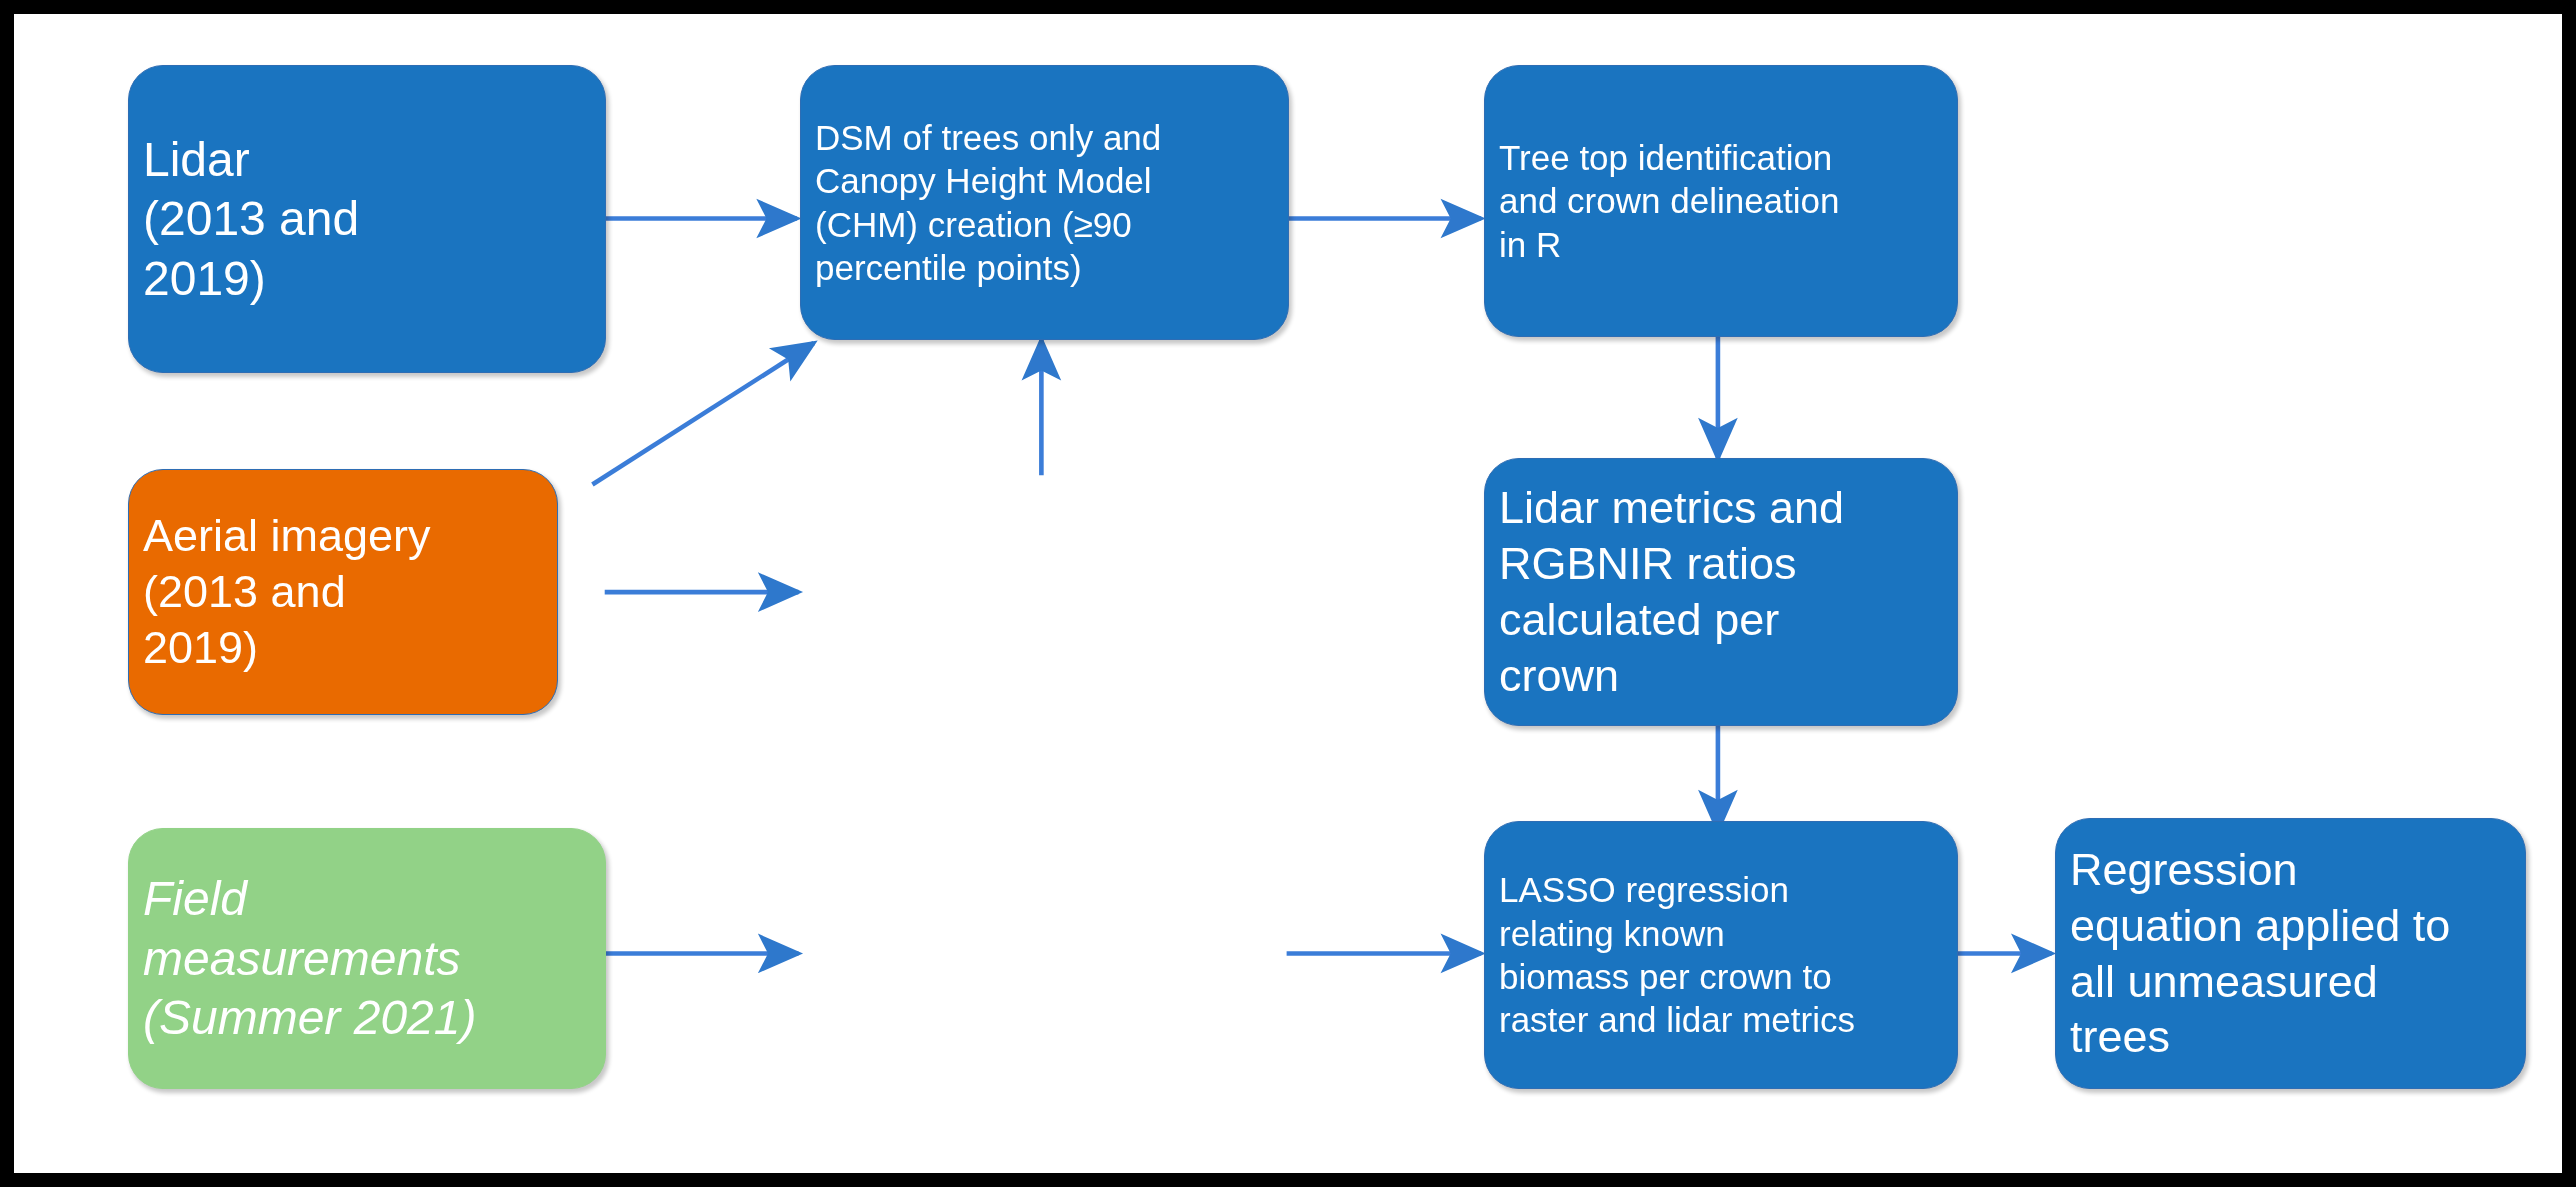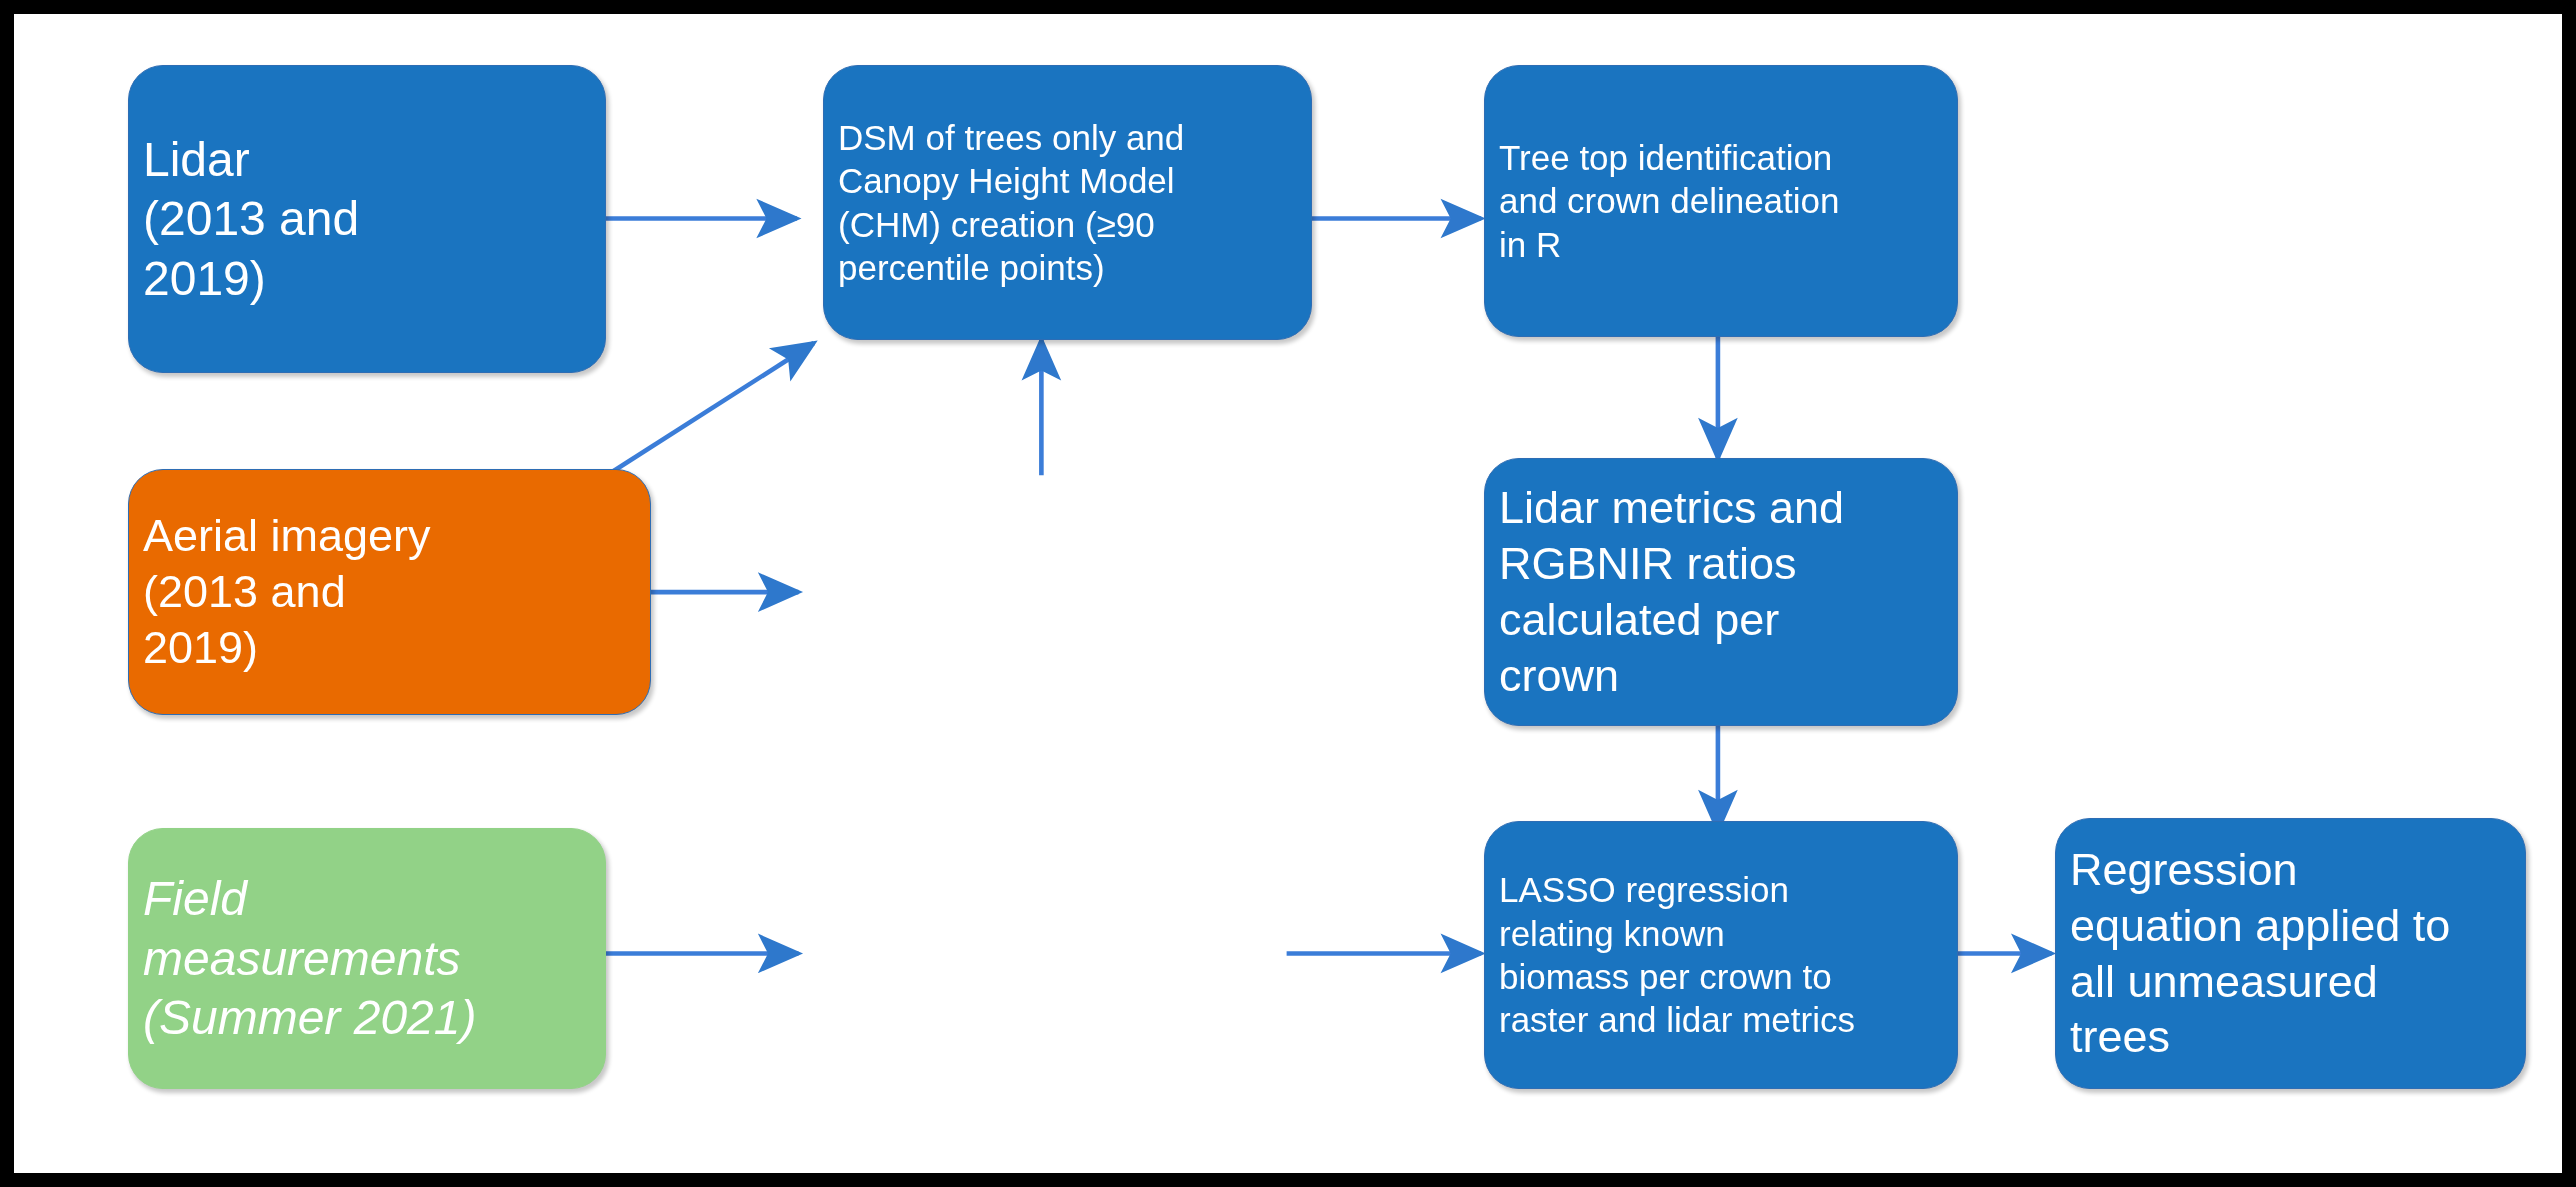--- a/index.html
+++ b/index.html
@@ -94,34 +94,34 @@
         <line x1="2528" y1="1222" x2="2650" y2="1222" stroke="#3B7DD8" stroke-width="6" marker-end="url(#ah)"></line>
       </g>
     </svg>
 
     <div class="node blue t-xl" style="left:114px;top:51px;width:478px;height:308px;">
       <span class="label">Lidar
 (2013 and
 2019)</span>
     </div>
 
-    <div class="node blue t-md" style="left:786px;top:51px;width:489px;height:275px;margin-left:23px;">
+    <div class="node blue t-md" style="left:786px;top:51px;width:489px;height:275px;">
       <span class="label">DSM of trees only and
 Canopy Height Model
 (CHM) creation (≥90
 percentile points)</span>
     </div>
 
     <div class="node blue t-md" style="left:1470px;top:51px;width:474px;height:272px;">
       <span class="label">Tree top identification
 and crown delineation
 in R</span>
     </div>
 
-    <div class="node orange t-lg" style="left:114px;top:455px;width:523px;height:246px;">
+    <div class="node orange t-lg" style="left:114px;top:455px;width:430px;height:246px;">
       <span class="label">Aerial imagery
 (2013 and
 2019)</span>
     </div>
 
 
     <div class="node blue t-lg" style="left:1470px;top:444px;width:474px;height:268px;">
       <span class="label">Lidar metrics and
 RGBNIR ratios
 calculated per

